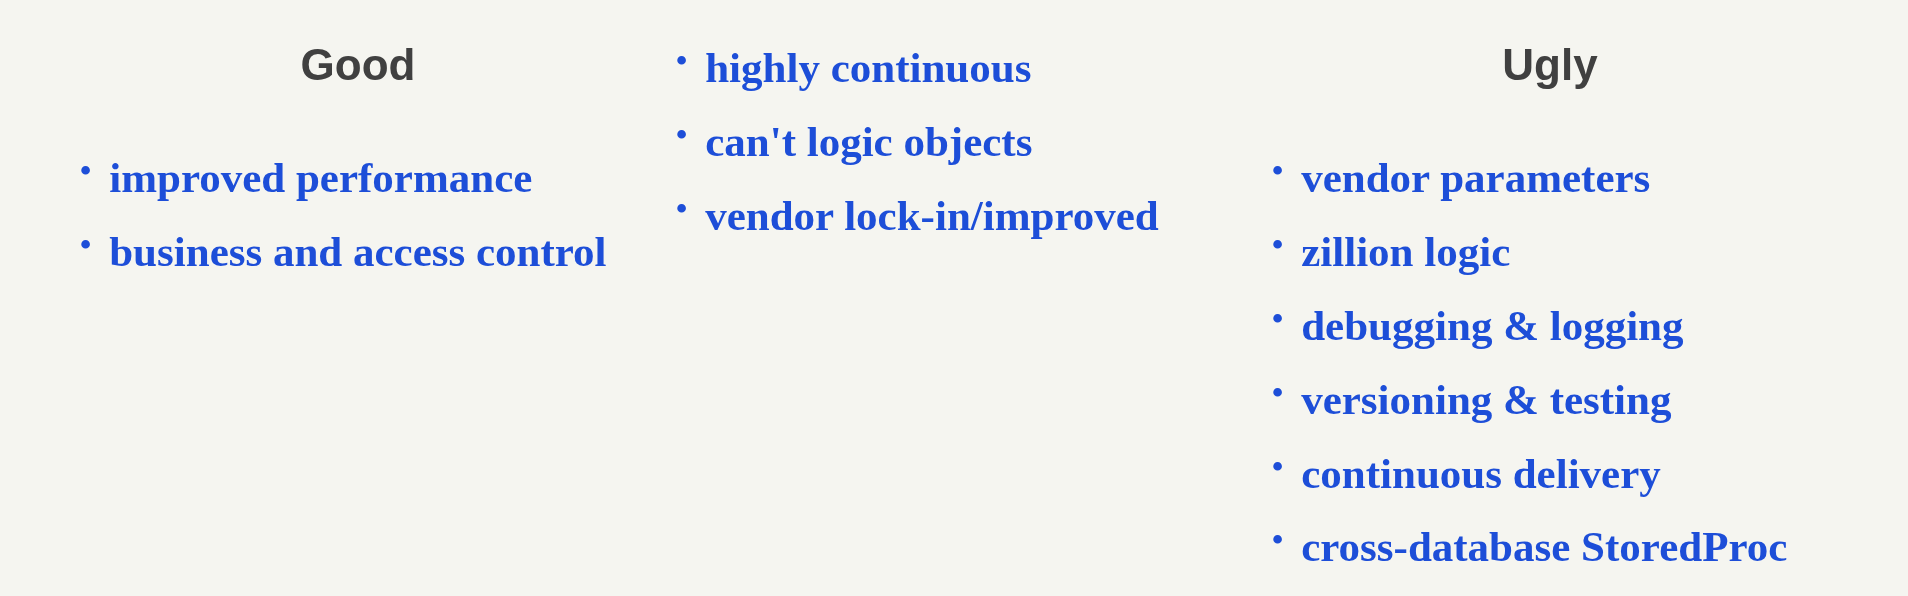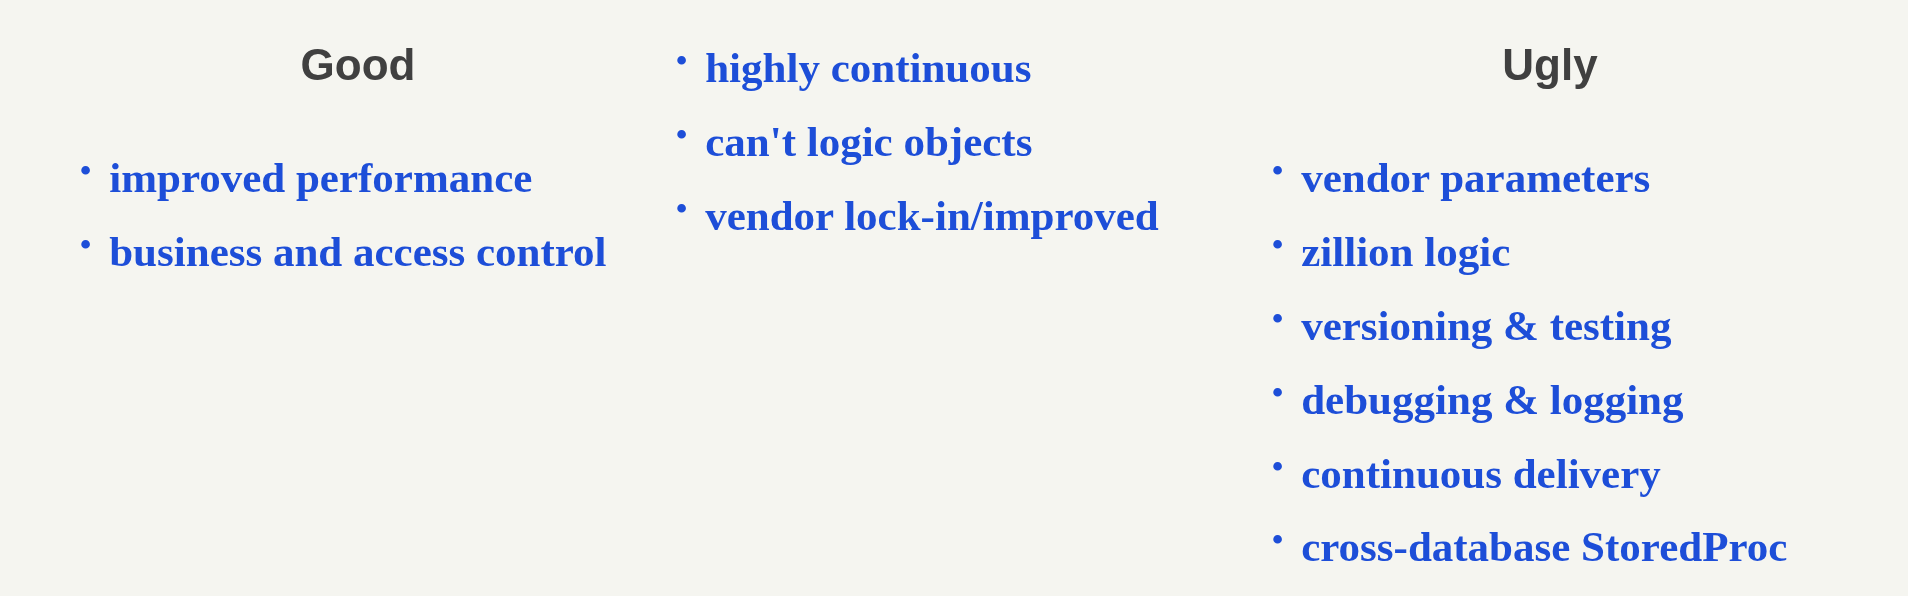--- a/index.html
+++ b/index.html
@@ -83,19 +83,19 @@
         <li>highly continuous</li>
         <li>can't logic objects</li>
         <li>vendor lock-in/improved</li>
       </ul>
     </div>
     <div class="column">
       <div class="column-header">Ugly</div>
       <ul class="bullet-list">
         <li>vendor parameters</li>
         <li>zillion logic</li>
+        <li>debugging &amp; logging</li>
         <li>versioning &amp; testing</li>
-        <li>debugging &amp; logging</li>
         <li>continuous delivery</li>
         <li>cross-database StoredProc</li>
       </ul>
     </div>
   </div>
 
 </body></html>

